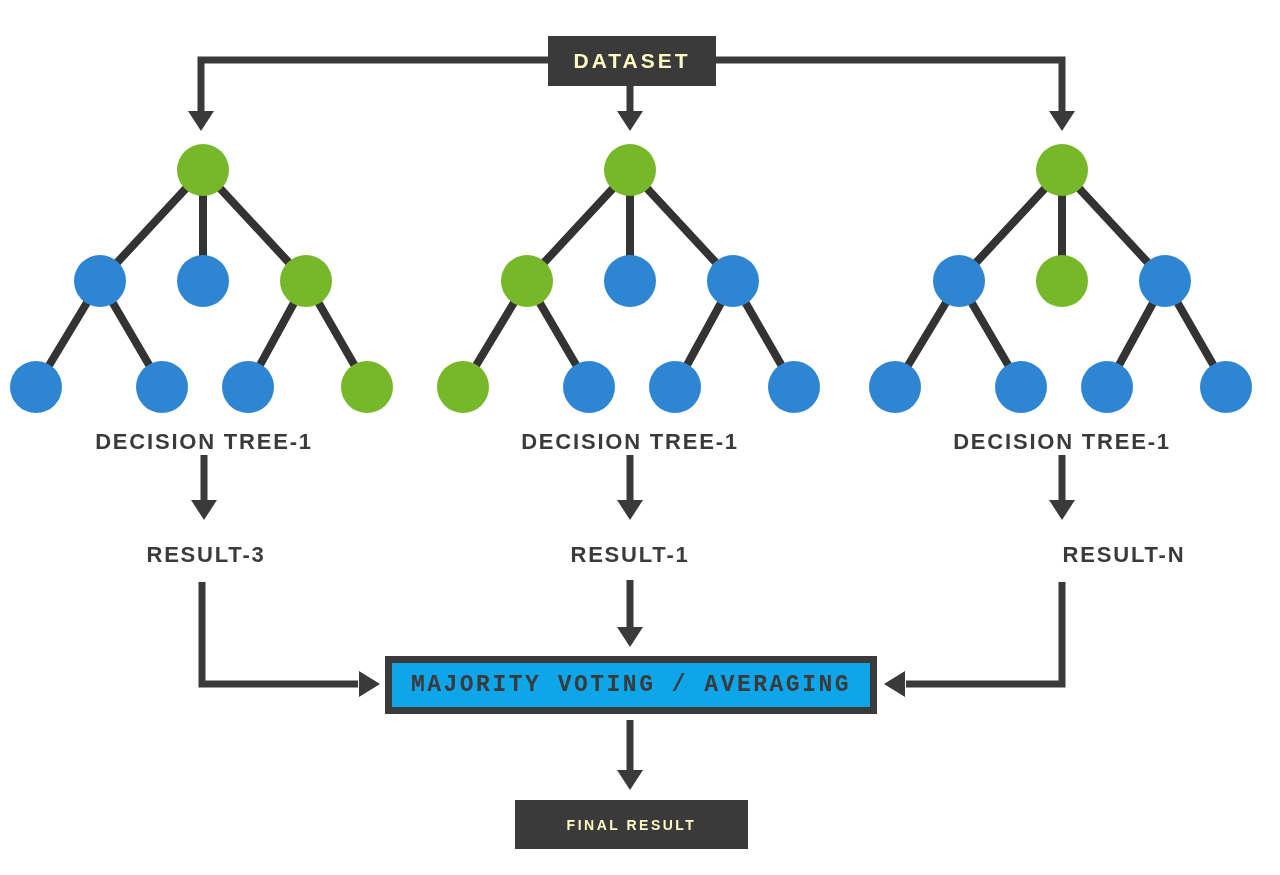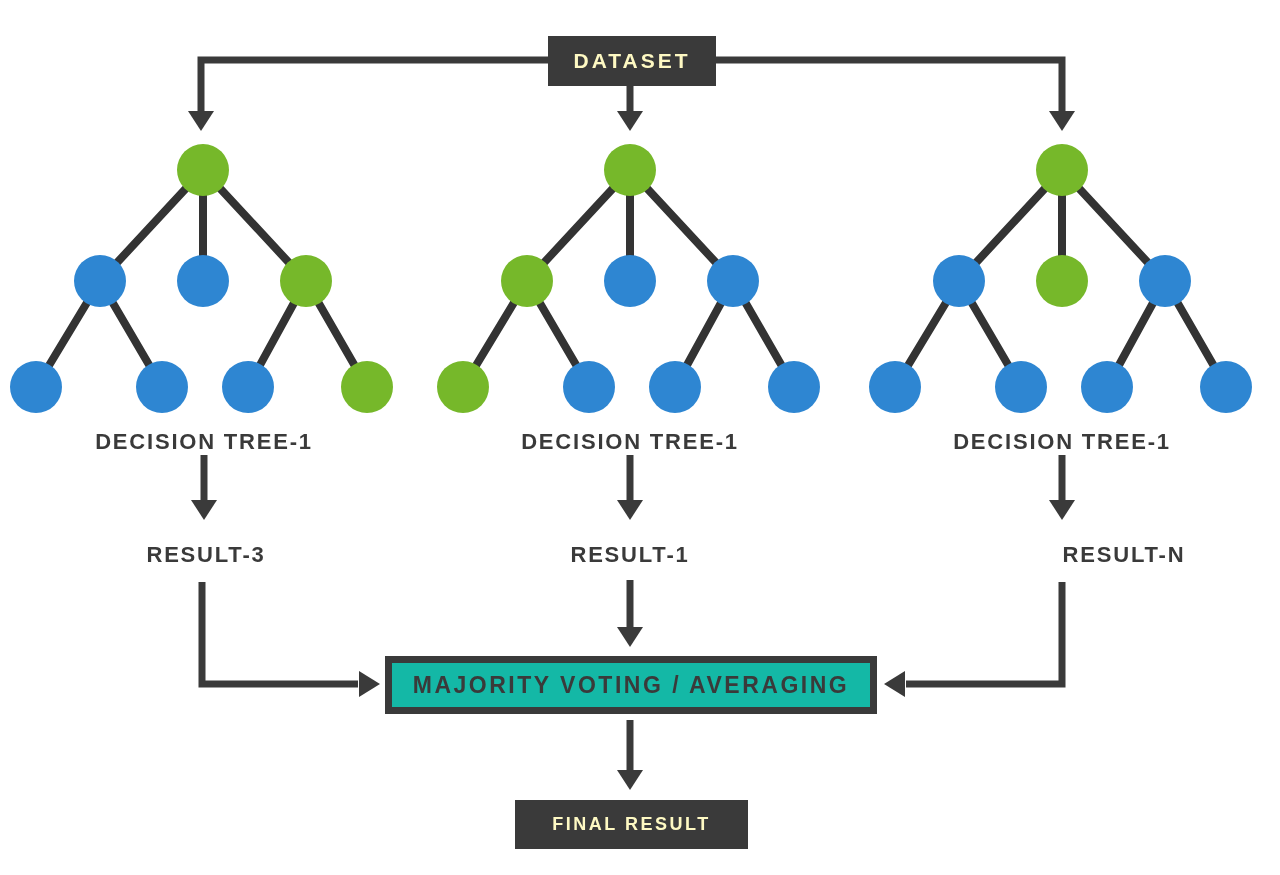--- a/index.html
+++ b/index.html
@@ -41,32 +41,33 @@
     width: 168px;
     height: 50px;
     font-size: 21px;
     letter-spacing: 3px;
   }
   .majority-box {
     left: 385px;
     top: 656px;
     width: 492px;
     height: 58px;
-    background: #14b8a6;
+    background: #0ea5e9;
     border: 7px solid #3a3a3a;
     color: #3a3a3a;
     font-size: 23px;
     letter-spacing: 2.5px;
+    font-family: Liberation Mono, monospace;
   }
   .final-box {
     left: 515px;
     top: 800px;
     width: 233px;
     height: 49px;
-    font-size: 18px;
+    font-size: 14px;
     letter-spacing: 2.5px;
   }
   .flow-label {
     position: absolute;
     transform: translateX(-50%);
     color: #3a3a3a;
     font-weight: bold;
     font-size: 22px;
     letter-spacing: 1.8px;
     white-space: nowrap;

